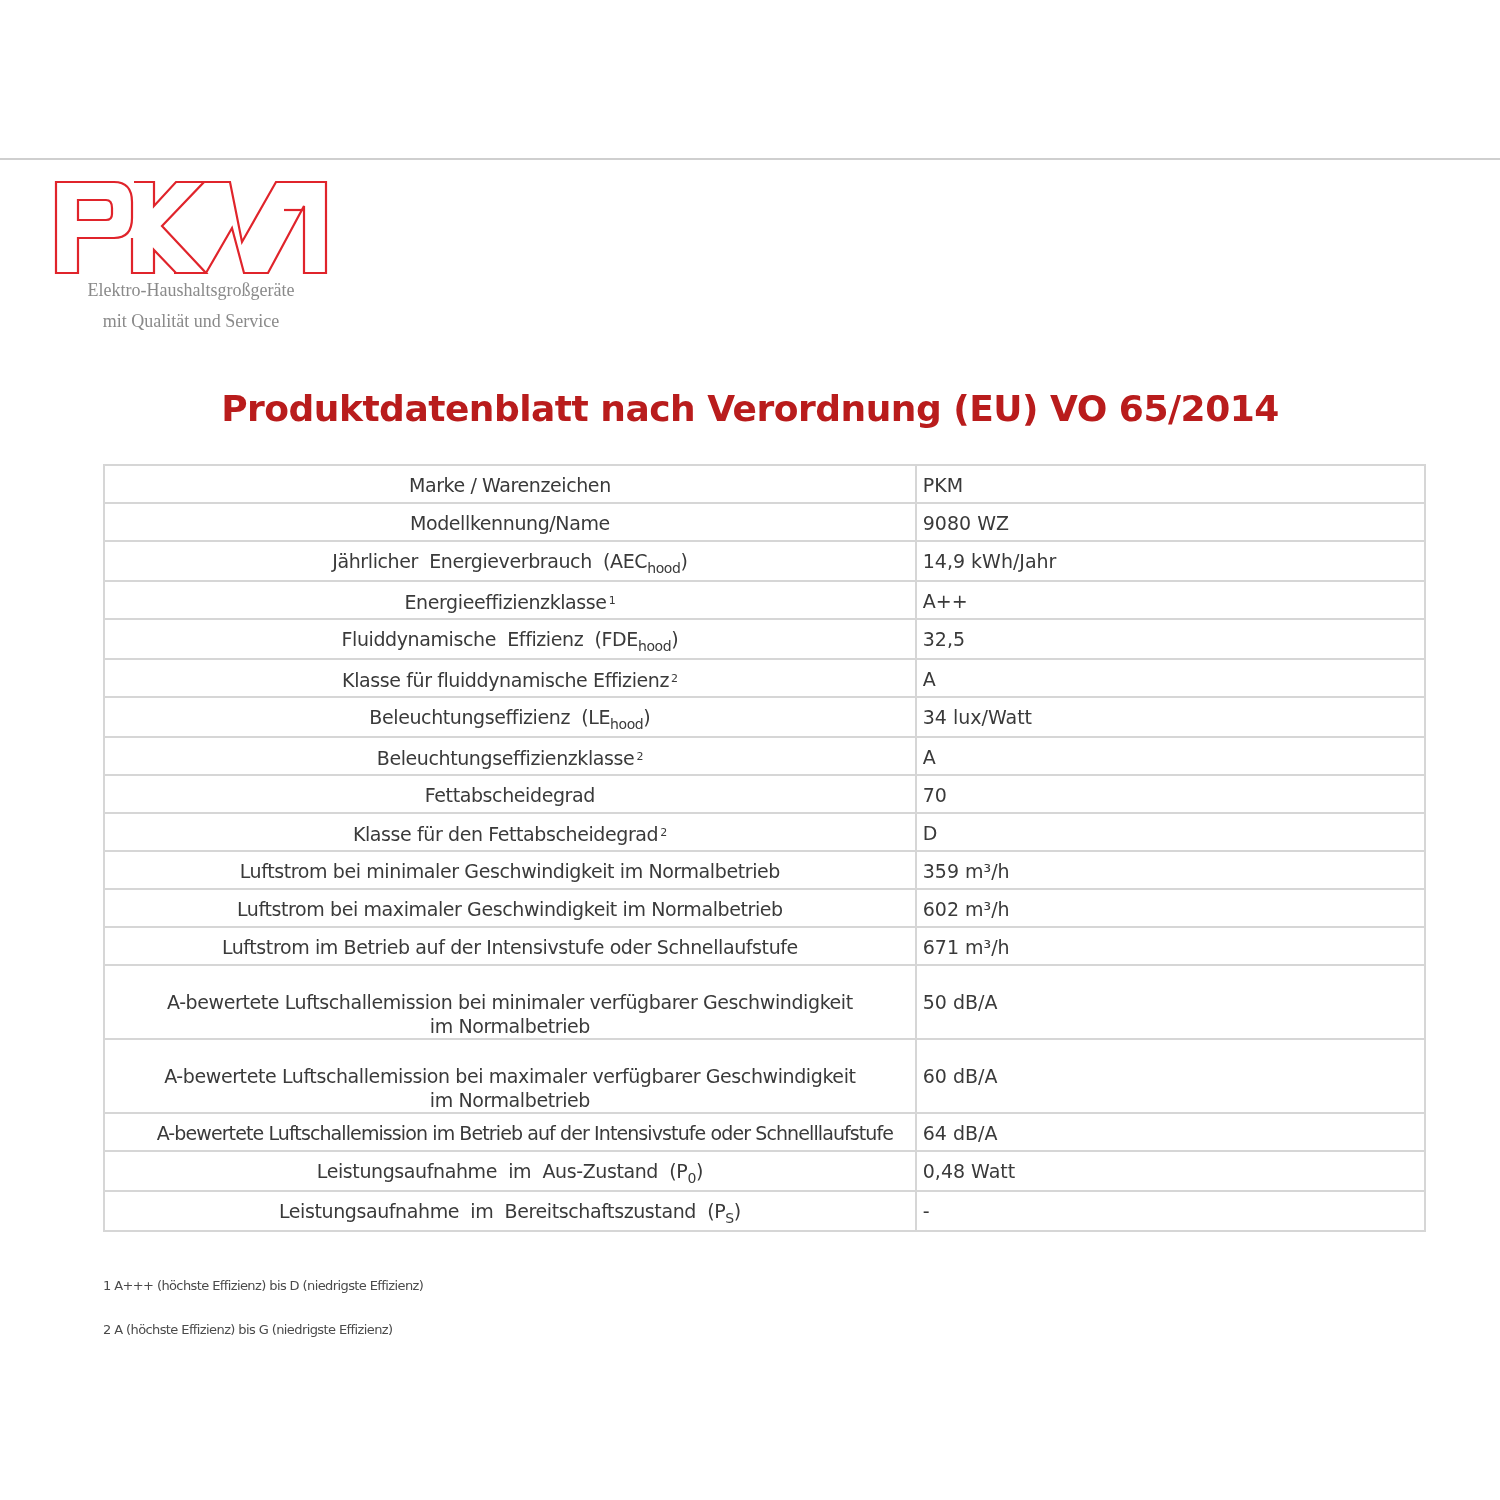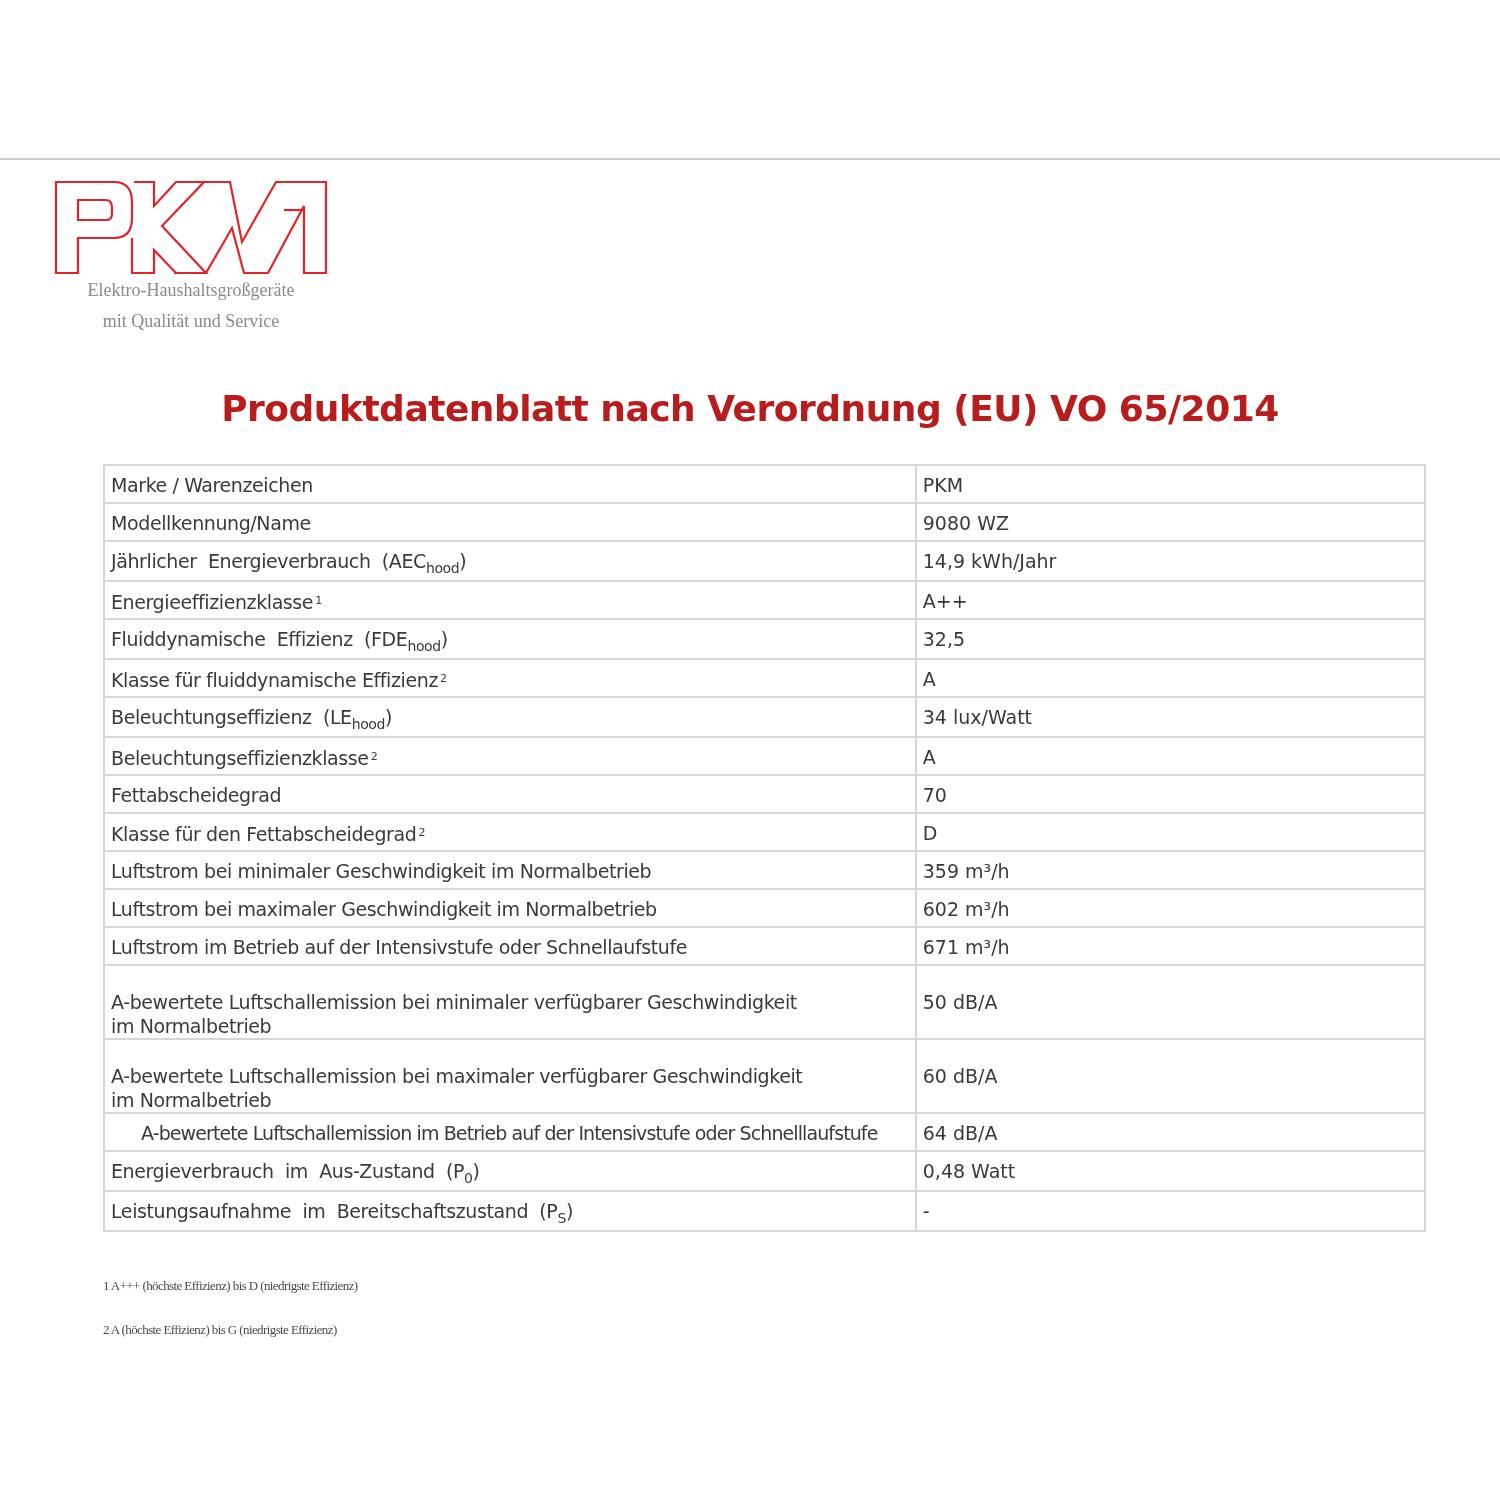--- a/index.html
+++ b/index.html
@@ -82,20 +82,21 @@
       padding-top: 7px;
     }
     table.datasheet tr.double td {
       height: 60px;
       box-sizing: border-box;
       padding-top: 24px;
     }
     td.label {
       width: 805px;
       letter-spacing: -0.4px;
+      text-align: center;
     }
     td.value {
       width: 505px;
     }
     .sub {
       font-size: 14px;
       vertical-align: -5px;
     }
     .fn {
       font-size: 11px;
@@ -107,21 +108,20 @@
       position: absolute;
       left: 103px;
       top: 1278px;
       font-family: "DejaVu Sans", sans-serif;
       font-size: 13px;
       color: #4a4a4a;
       letter-spacing: -0.6px;
     }
     .footnote {
       height: 44px;
-      font-family: Liberation Serif, serif;
     }
   </style>
 </head>
 <body>
 
 <div class="top-rule"></div>
 
 <div class="logo">
   <svg width="274" height="96" viewBox="0 0 274 96">
     <g fill="none" stroke="#e0242b" stroke-width="2.2" stroke-linejoin="miter">
@@ -207,21 +207,21 @@
           <div>A-bewertete Luftschallemission bei maximaler verfügbarer Geschwindigkeit</div>
           <div>im Normalbetrieb</div>
         </td>
       <td class="value">60 dB/A</td>
     </tr>
     <tr class="single">
       <td class="label" style="letter-spacing:-0.9px; white-space:nowrap;padding-left:36px;"><span>A-bewertete Luftschallemission im Betrieb auf der Intensivstufe oder Schnelllaufstufe</span></td>
       <td class="value">64 dB/A</td>
     </tr>
     <tr class="single">
-      <td class="label"><span style="white-space:pre">Energieverbrauch  im  Aus-Zustand  (P</span><span class="sub">0</span><span>)</span></td>
+      <td class="label"><span style="white-space:pre">Leistungsaufnahme  im  Aus-Zustand  (P</span><span class="sub">0</span><span>)</span></td>
       <td class="value">0,48 Watt</td>
     </tr>
     <tr class="single">
       <td class="label"><span style="white-space:pre">Leistungsaufnahme  im  Bereitschaftszustand  (P</span><span class="sub">S</span><span>)</span></td>
       <td class="value">-</td>
     </tr>
   </tbody>
 </table>
 
 <div class="footnotes">

